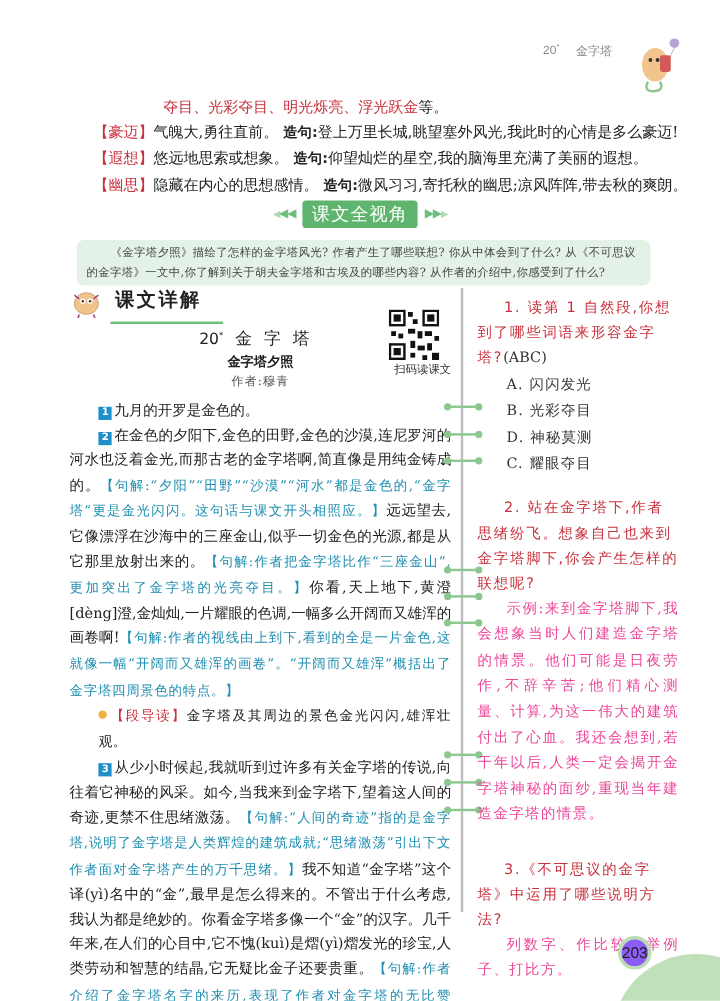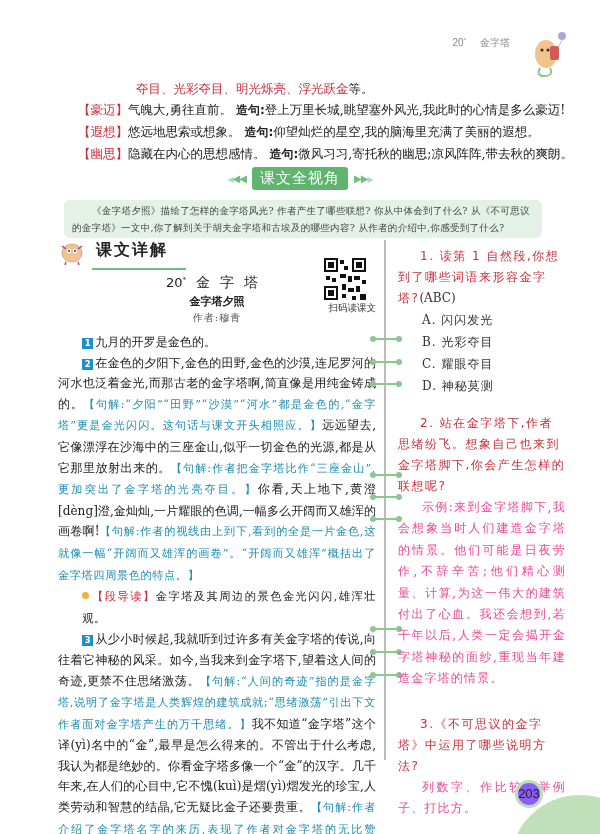--- a/index.html
+++ b/index.html
@@ -194,22 +194,22 @@
 <div class="connector" style="top:674px"></div>
 
 <div class="right-col">
 
   <div class="q">
     <span class="indent"></span><span>1.</span> <span>读第 1 自然段,你想到了哪些词语来形容金字塔?</span><span class="ans">(ABC)</span>
   </div>
   <div class="opts">
     <div>A. 闪闪发光</div>
     <div>B. 光彩夺目</div>
+    <div>D. 神秘莫测</div>
     <div>C. 耀眼夺目</div>
-    <div>D. 神秘莫测</div>
   </div>
 
   <div class="q" style="margin-top:16px">
     <span class="indent"></span><span>2.</span> <span>站在金字塔下,作者思绪纷飞。想象自己也来到金字塔脚下,你会产生怎样的联想呢?</span>
   </div>
   <div class="answer">
     <span class="indent"></span><span>示例:来到金字塔脚下,我会想象当时人们建造金字塔的情景。他们可能是日夜劳作,不辞辛苦;他们精心测量、计算,为这一伟大的建筑付出了心血。我还会想到,若干年以后,人类一定会揭开金字塔神秘的面纱,重现当年建造金字塔的情景。</span>
   </div>
 
   <div class="q" style="margin-top:24px">

